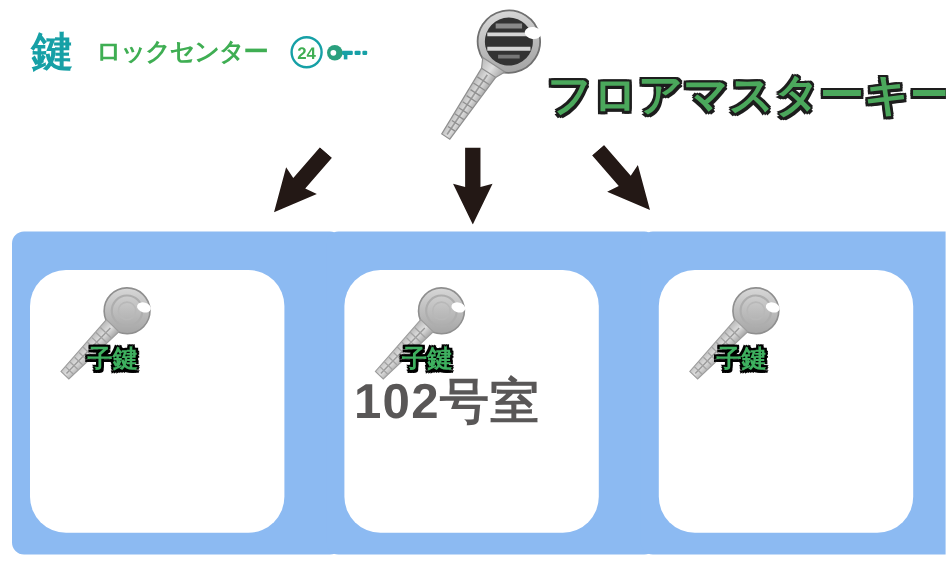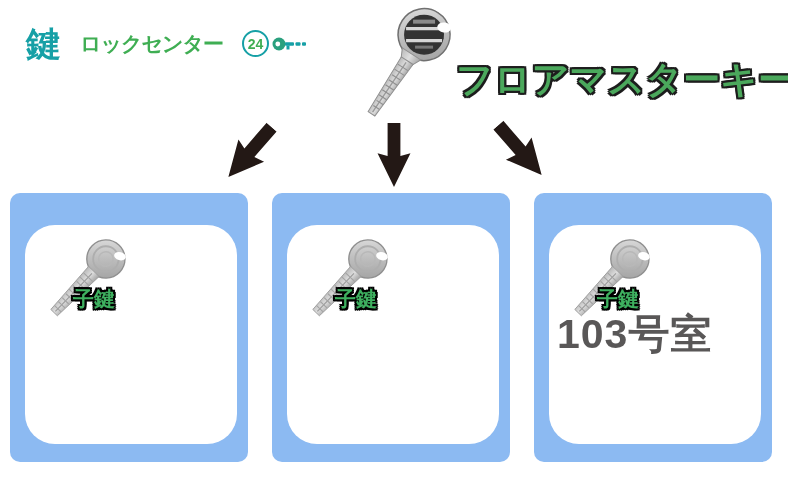--- a/index.html
+++ b/index.html
@@ -38,21 +38,21 @@
   
   .arrow{position:absolute;}
   .arrow polygon{fill:var(--arrow-color);}
   .arrow-left{left:228px;top:119px;transform:rotate(41deg);}
   .arrow-mid{left:374px;top:123px;}
   .arrow-right{left:498px;top:117px;transform:rotate(-41deg);}
 
   
   .card{
     position:absolute;top:193px;width:238px;height:269px;
-    background:var(--card-bg);border-radius:10px;
+    background:var(--card-bg);border-radius:10px;padding-left:37px;
   }
   .card-1{left:10px;}
   .card-2{left:272px;}
   .card-3{left:534px;}
   .card-inner{
     position:absolute;left:15px;top:32px;width:212px;height:219px;
     background:#ffffff;border-radius:30px;
   }
   .child-key{position:absolute;left:37px;top:3px;transform:rotate(44deg);}
   .key-type{
@@ -171,26 +171,26 @@
       <div class="key-type">子鍵</div>
     </div>
   </div>
 
   <div class="card card-2">
     <div class="card-inner">
       <svg class="child-key" width="46" height="100" viewBox="0 0 48 110">
         <use href="#childkey"></use>
       </svg>
       <div class="key-type">子鍵</div>
+      <div class="room-name">102号室</div>
     </div>
   </div>
 
   <div class="card card-3">
     <div class="card-inner">
       <svg class="child-key" width="46" height="100" viewBox="0 0 48 110">
         <use href="#childkey"></use>
       </svg>
       <div class="key-type">子鍵</div>
-      <div class="room-name">103号室</div>
     </div>
   </div>
 
 </div>
 
 </body></html>

